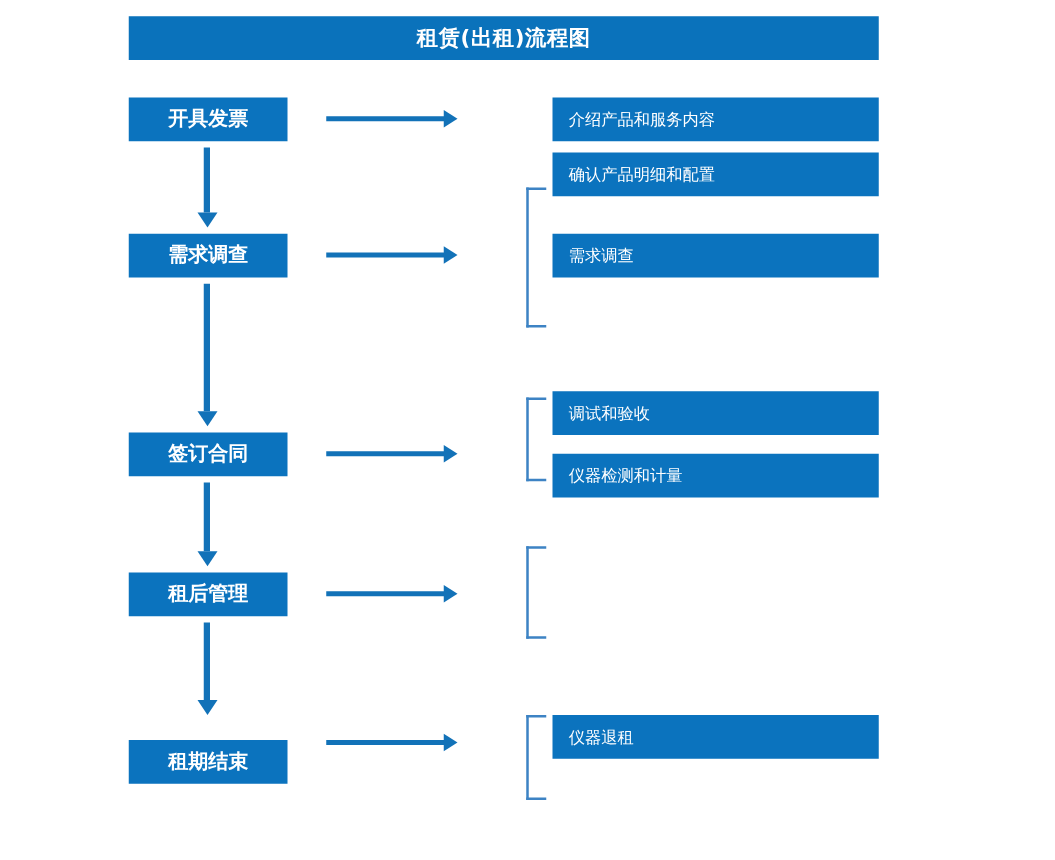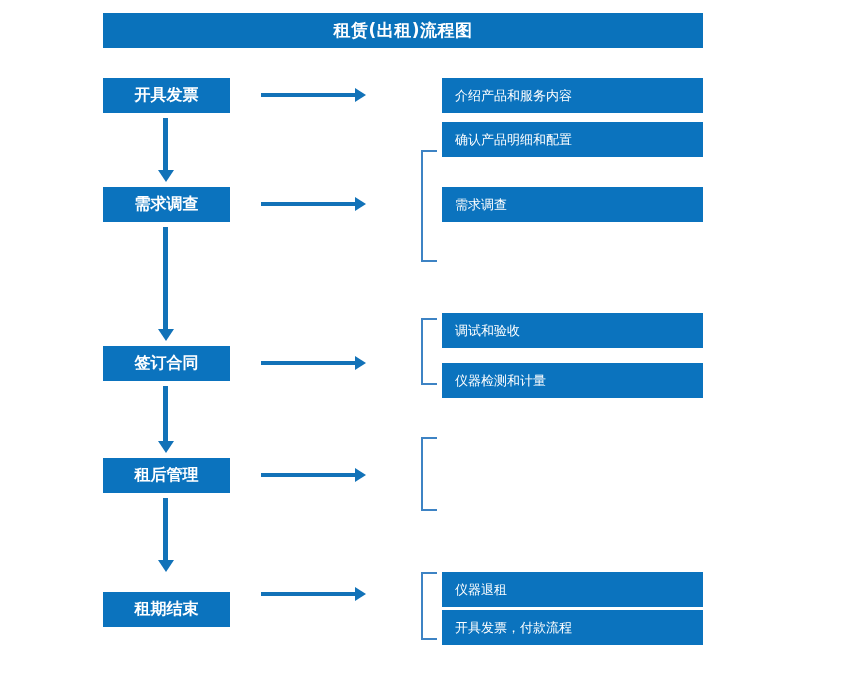--- a/index.html
+++ b/index.html
@@ -205,15 +205,14 @@
 
 
   <div class="detail-box" style="top:313px;">调试和验收</div>
 
   <div class="detail-box" style="top:363px;">仪器检测和计量</div>
 
 
 
   <div class="detail-box" style="top:560px;margin-top:12px;">仪器退租</div>
 
-  <div class="detail-box" style="top:610px;">开具发票，付款流程</div>
 
 </div>
 
 </body></html>

